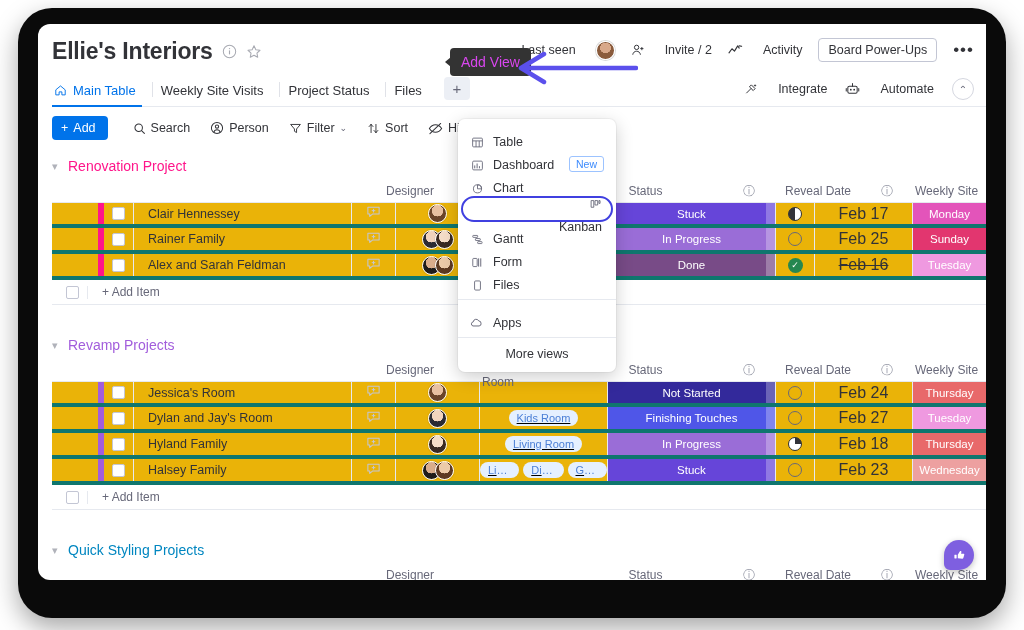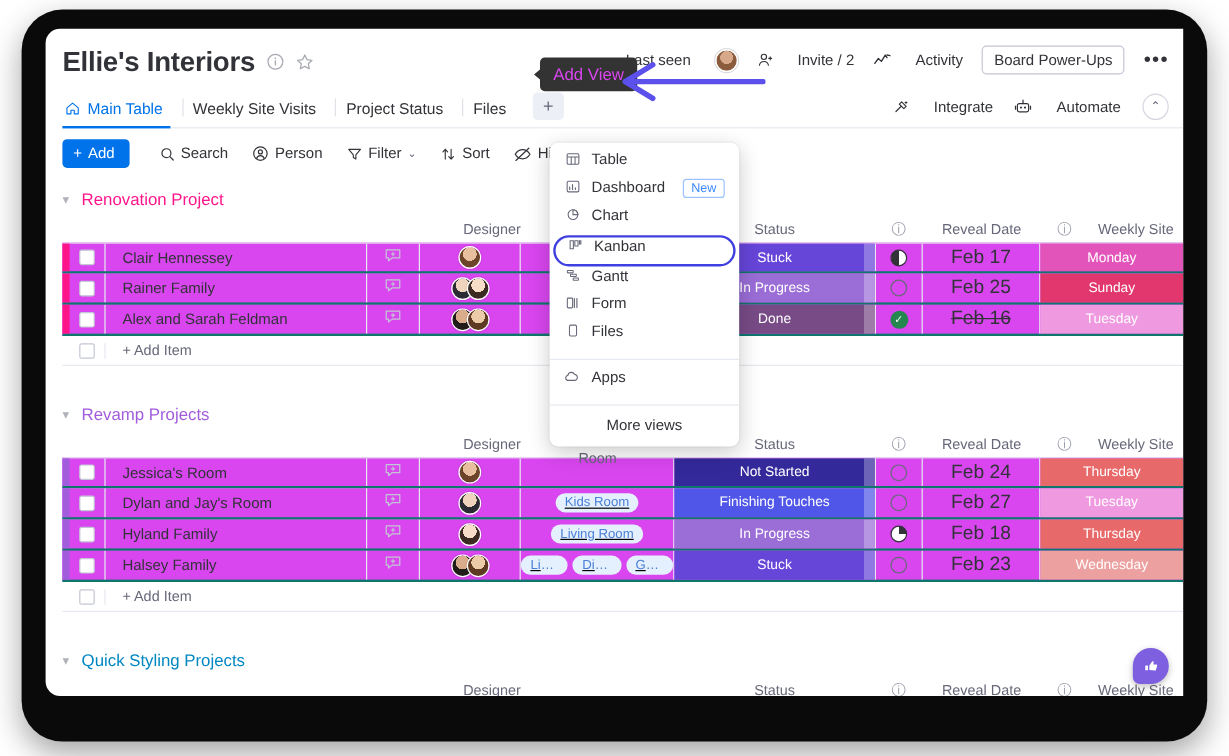--- a/index.html
+++ b/index.html
@@ -116,22 +116,22 @@
   .group-head {
     display:flex; align-items:center; height:28px; padding-left:14px; font-size:14px;
   }
   .g-caret { color:#b0b2ba; font-size:11px; width:16px; }
   .g-name { font-weight:normal; }
   .cols {
     display:flex; align-items:center; height:22px; font-size:12px; color:#676879;
     padding-left:14px;
   }
   .row {
-    display:flex; align-items:stretch; height:26px; background:#d946ef;
-    border-bottom:2px solid #0f766e; margin-left:14px;
+    display:flex; align-items:stretch; height:26px; background:#eab308;
+    border-bottom:4px solid #0f766e; margin-left:14px;padding-left:46px;
   }
   .row.first { border-top:1px solid #e6e9ef; }
   .cbar { width:6px; flex:0 0 6px; }
   .c-check { width:30px; flex:0 0 30px; display:flex; align-items:center; justify-content:center;
              border-right:1px solid #e6e9ef; }
   .chk { width:13px;height:13px;border:1px solid #c3c6d4;border-radius:2px;background:#fff; }
   .c-name { flex:0 0 218px; display:flex; align-items:center; padding-left:14px; font-size:12.5px; color:#323338;
             border-right:1px solid #e6e9ef; }
   .c-chat { flex:0 0 44px; display:flex; align-items:center; justify-content:center; border-right:1px solid #e6e9ef; }
   .c-designer { flex:0 0 84px; display:flex; align-items:center; justify-content:center; gap:-4px; border-right:1px solid #e6e9ef; }
@@ -182,26 +182,26 @@
   .info-i { color:#9699a6; }
 
   
   .menu {
     position:absolute; left:420px; top:95px; width:158px;
     background:#fff; border-radius:7px;
     box-shadow:0 5px 18px rgba(0,0,0,0.20), 0 0 0 1px rgba(0,0,0,0.04);
     padding:7px 0 0 0; z-index:50;
   }
   .menu-item {
-    display:flex; align-items:flex-start; gap:9px; height:23px; padding:0 12px; font-size:12.5px; color:#323338;
+    display:flex; align-items:flex-end; gap:9px; height:23px; padding:0 12px; font-size:12.5px; color:#323338;
     position:relative;
   }
   .menu-item .mi-icon { width:14px; display:flex; justify-content:center; color:#676879; }
   .menu-item.highlight {
-    border:2.5px solid #4040e0; border-radius:22px; height:26px; margin:1px 3px; padding:0 9px;
+    border:2.5px solid #4040e0; border-radius:22px; height:26px; margin:1px 3px; padding:0 9px;flex-direction:column;
   }
   .badge-new {
     margin-left:auto; border:1px solid #9cc3ff; color:#3d8bfd; border-radius:3px;
     font-size:10.5px; padding:1px 6px;
   }
   .menu-sep { height:1px; background:#e6e9ef; margin:7px 0; }
   .menu-more { text-align:center; font-size:12.5px; color:#323338; padding:9px 0 11px; }
 
   
   .chat-fab {

